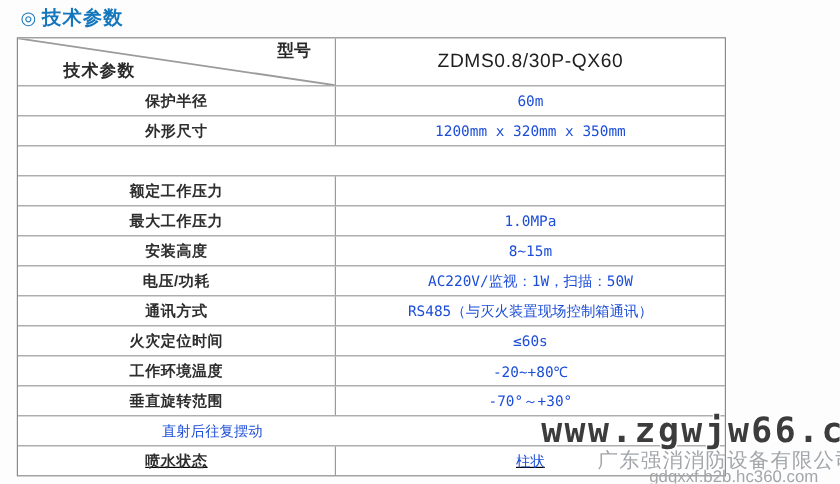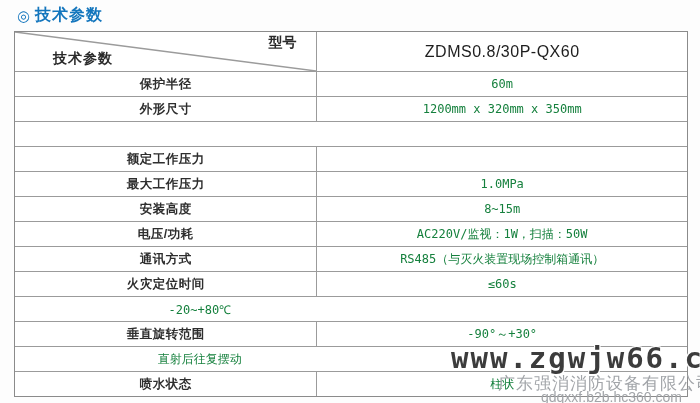--- a/index.html
+++ b/index.html
@@ -17,21 +17,21 @@
     position: absolute; left: 17px; top: 5px;
     font-size: 16px; font-weight: bold;
     color: #1476bd; letter-spacing: 1px;
     display: flex; align-items: center; gap: 4px;
   }
   .title-icon { font-size: 15px; font-weight: normal; line-height: 1; }
 
   
   .spec-table {
     position: absolute; left: 14px; top: 31px;
-    width: 674px; height: 366px;
+    width: 591px; height: 366px;
     border: 1px solid #8b8b8b;
     background: #fff;
     display: flex; flex-direction: column;
     box-sizing: border-box;
   }
   .thead {
     display: flex; height: 39px; flex: none;
     border-bottom: 1px solid #9b9b9b;
   }
   .corner-cell {
@@ -50,33 +50,33 @@
     letter-spacing: 1px;
   }
   .model-cell {
     width: 55%; display: flex; align-items: center; justify-content: center;
     font-size: 16px; font-weight: normal; color: #1e1e1e;
     letter-spacing: 0.5px;
   }
 
   .tbody { flex: 1; display: flex; flex-direction: column; }
   .tr { flex: 1; display: flex; border-bottom: 1px solid #9b9b9b; }
-  .tr:last-child { border-bottom: none; }
+  .tr:last-child { border-bottom: none; text-decoration: underline; }
   .td {
     display: flex; align-items: center; justify-content: center;
     box-sizing: border-box; overflow: hidden; white-space: nowrap; text-align: right;
   }
   .td.label {
     width: 45%; border-right: 1px solid #9b9b9b;
     font-size: 12.5px; font-weight: bold; color: #2e2e2e;
     letter-spacing: 0.5px;
   }
   .td.value {
     width: 55%;
-    font-size: 12px; color: #15803d;
+    font-size: 12px; color: #1d4ed8;
     font-family: "DejaVu Sans Mono", "Liberation Sans", monospace, sans-serif;
   }
 
   
   .wm-site {
     position: absolute; left: 451px; top: 341px;
     font-size: 29px; font-weight: bold; color: #3c3c3c;
     letter-spacing: 2px; white-space: nowrap;
     font-family: "DejaVu Sans Mono", monospace;
     text-shadow: -1px -1px 0 #ffffff, 1px -1px 0 #ffffff,
@@ -139,25 +139,26 @@
     </div>
     <div class="tr">
       <div class="td label">通讯方式</div>
       <div class="td value">RS485（与灭火装置现场控制箱通讯）</div>
     </div>
     <div class="tr">
       <div class="td label">火灾定位时间</div>
       <div class="td value">≤60s</div>
     </div>
     <div class="tr">
+      <div class="td label">工作环境温度</div>
       <div class="td value">-20~+80℃</div>
     </div>
     <div class="tr">
       <div class="td label">垂直旋转范围</div>
-      <div class="td value">-90°～+30°</div>
+      <div class="td value">-70°～+30°</div>
     </div>
     <div class="tr">
       <div class="td value">直射后往复摆动</div>
     </div>
     <div class="tr">
       <div class="td label">喷水状态</div>
       <div class="td value">柱状</div>
     </div>
   </div>
 </div>

